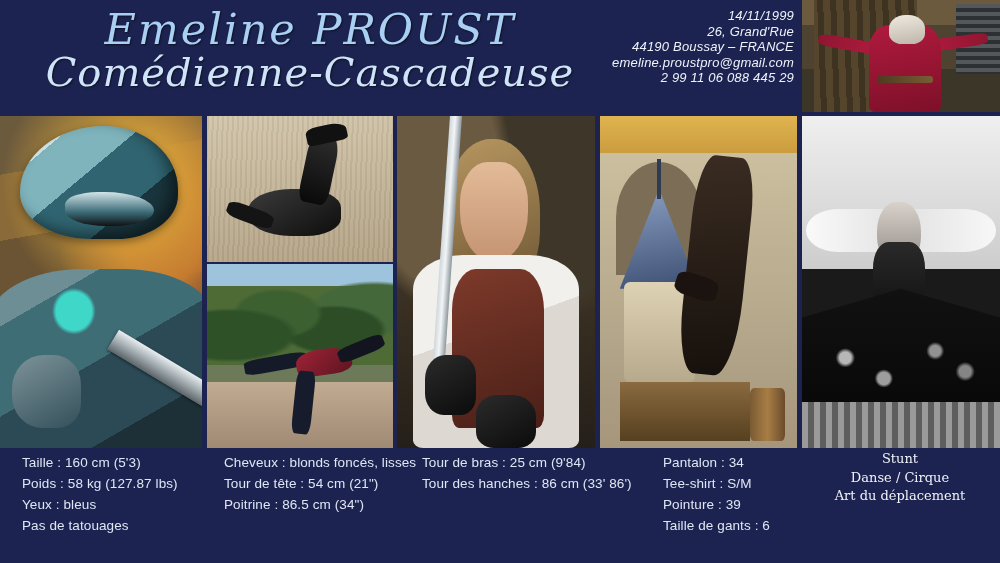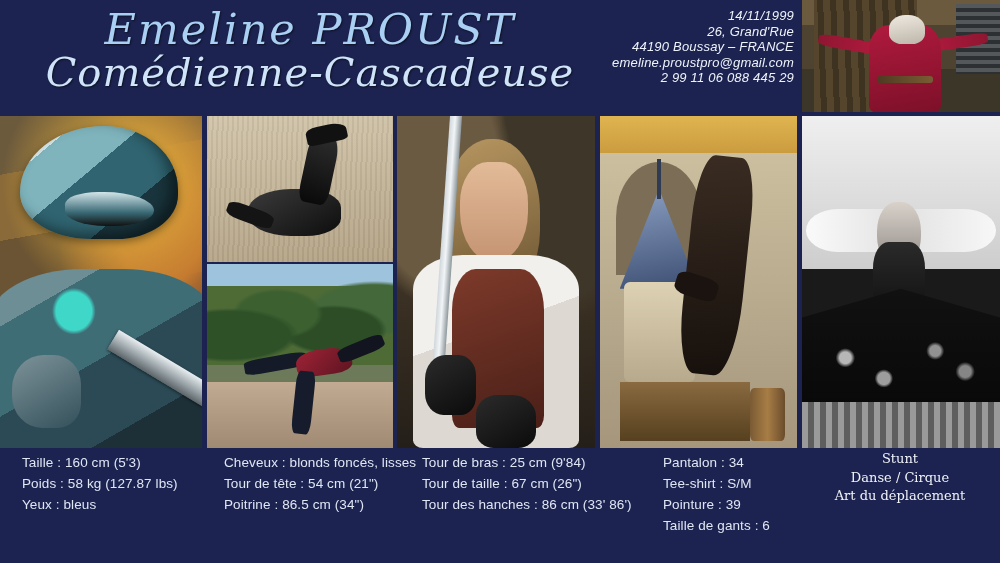--- a/index.html
+++ b/index.html
@@ -441,29 +441,29 @@
       <div class="skirt"></div>
       <div class="hem"></div>
     </div>
   </div>
 
   <div class="info">
     <div class="col" id="info-col1">
       <div>Taille : 160 cm (5'3)</div>
       <div>Poids : 58 kg (127.87 lbs)</div>
       <div>Yeux : bleus</div>
+      <div>Pas de tatouages</div>
     </div>
     <div class="col" id="info-col2">
       <div>Cheveux : blonds foncés, lisses</div>
       <div>Tour de tête : 54 cm (21")</div>
       <div>Poitrine : 86.5 cm (34")</div>
     </div>
     <div class="col" id="info-col3">
       <div>Tour de bras : 25 cm (9'84)</div>
-      <div>Tour de taille : 67 cm (26")</div>
       <div>Tour des hanches : 86 cm (33' 86')</div>
     </div>
     <div class="col" id="info-col4">
       <div>Pantalon : 34</div>
       <div>Tee-shirt : S/M</div>
       <div>Pointure : 39</div>
       <div>Taille de gants : 6</div>
     </div>
   </div>
 

